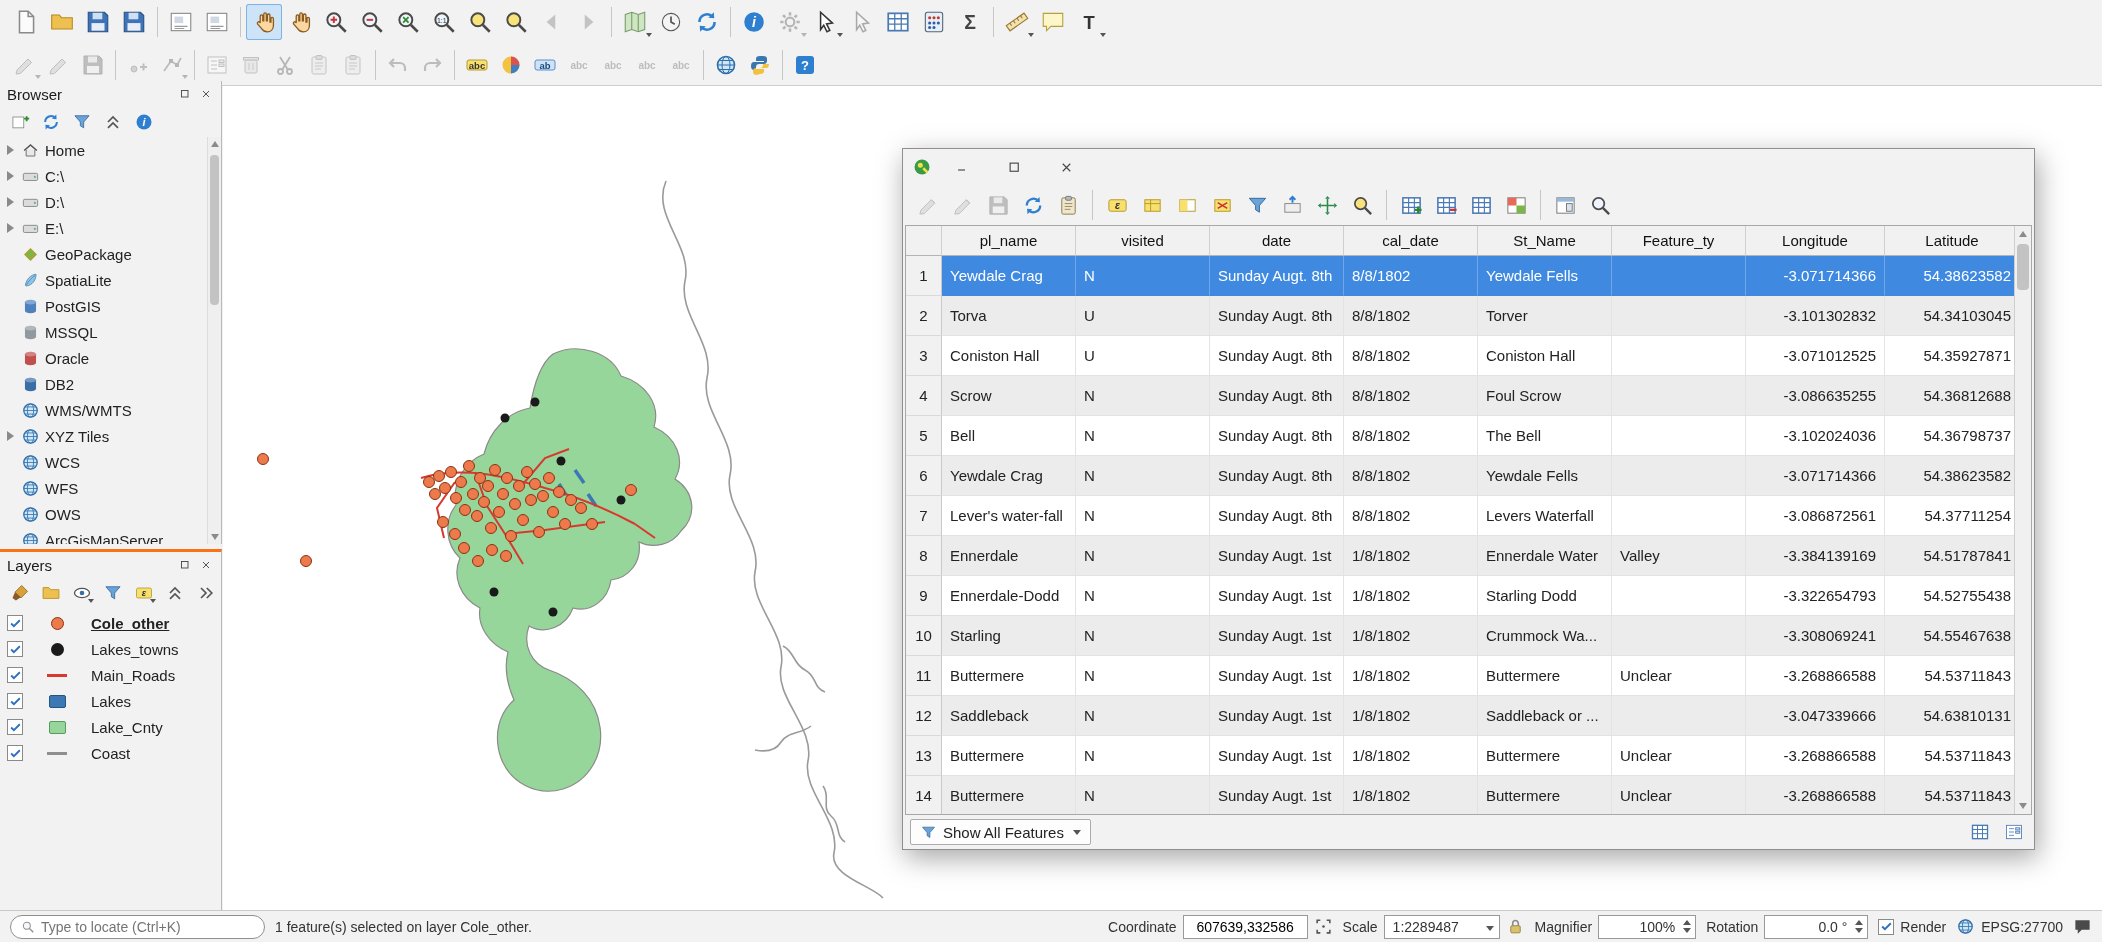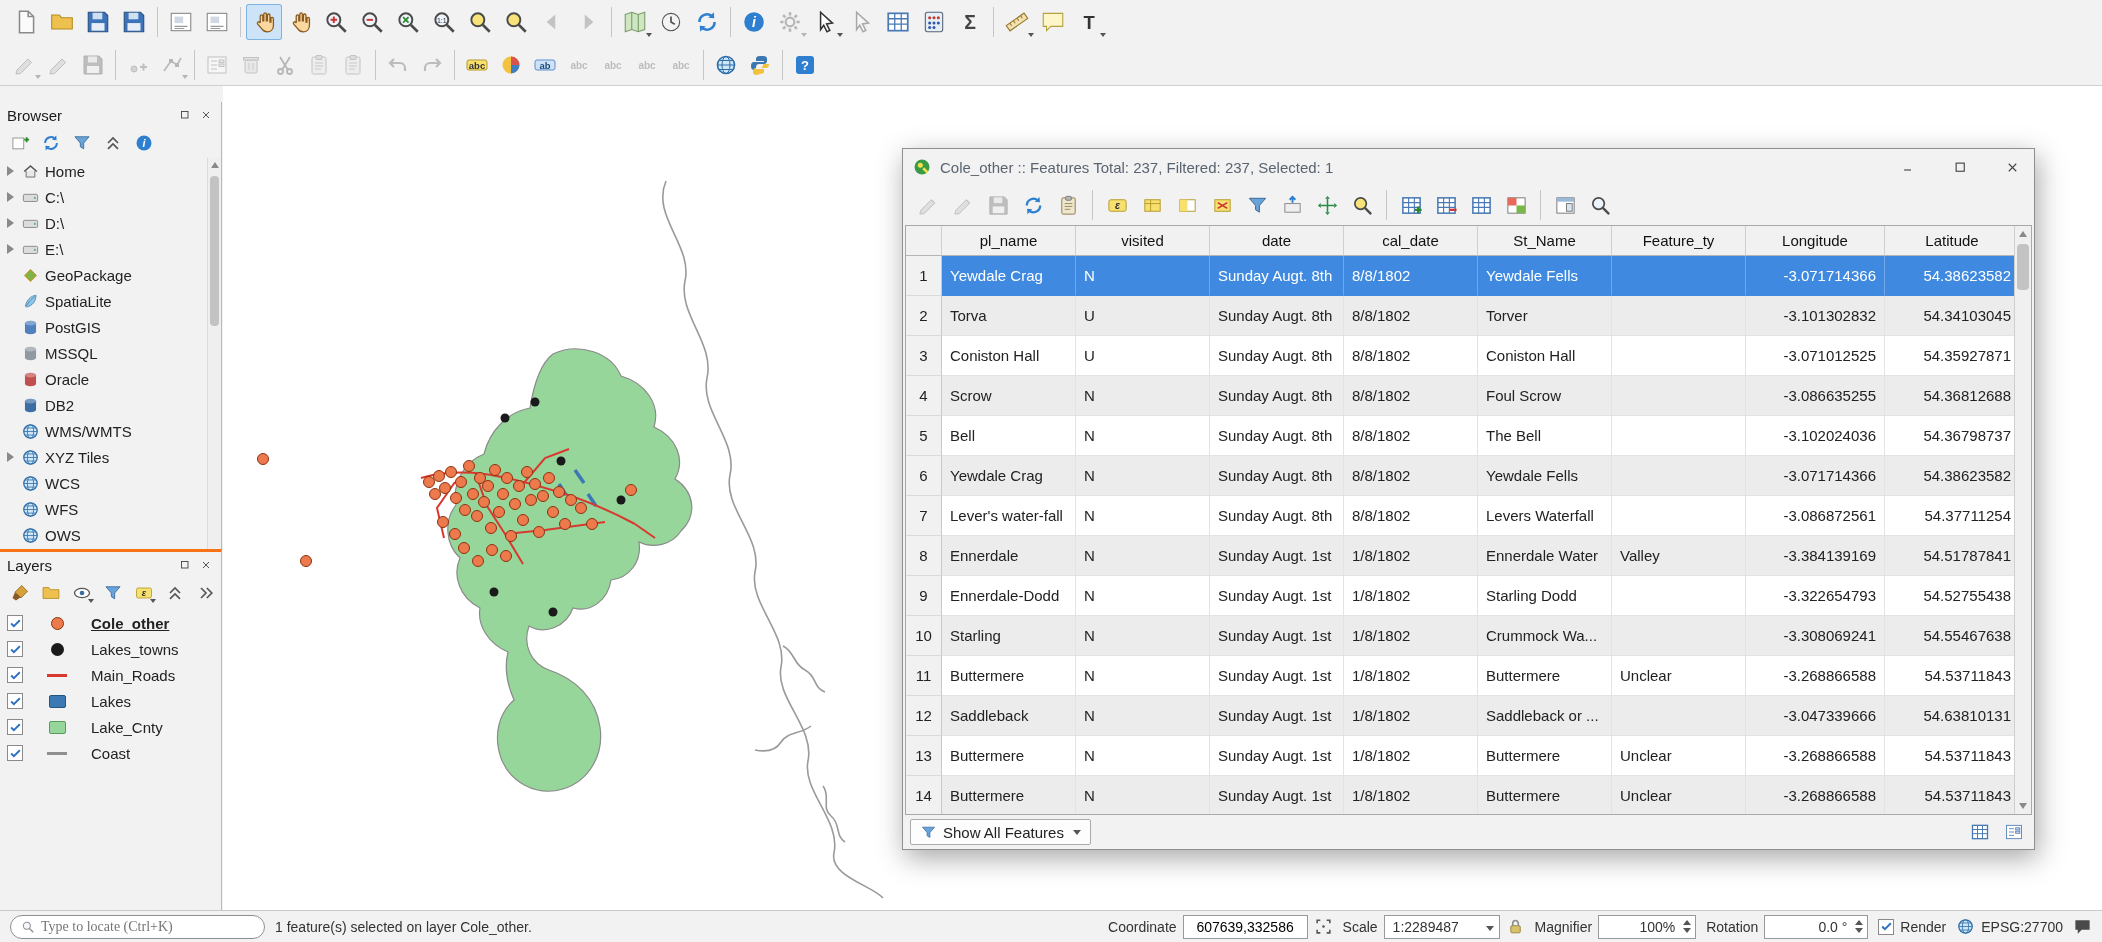--- a/index.html
+++ b/index.html
@@ -14,21 +14,21 @@
 .tbtn{width:36px;height:36px;border-radius:3px;display:flex;align-items:center;justify-content:center;position:relative;flex:none}
 .tbtn .ic{width:26px;height:26px}
 #tb2 .tbtn{width:34px;height:34px}
 #tb2 .tbtn .ic{width:24px;height:24px}
 .tbtn.active{background:#cde3f8;box-shadow:inset 0 0 0 1px #7fb2e5}
 .tbtn.disabled{filter:grayscale(1);opacity:.38}
 .tsep{width:1px;height:30px;background:#c6c6c6;margin:0 5px;flex:none}
 .dd{position:absolute;right:1px;bottom:3px;width:0;height:0;border-left:3.5px solid transparent;border-right:3.5px solid transparent;border-top:4.5px solid #555}
 
 
-#browser{position:absolute;left:0;top:102px;width:222px;height:463px;background:#f2f2f2;border-right:1px solid #b9b9b9}
+#browser{position:absolute;left:0;top:81px;width:222px;height:463px;background:#f2f2f2;border-right:1px solid #b9b9b9}
 #layers{position:absolute;left:0;top:549px;width:222px;height:361px;background:#f2f2f2;border-right:1px solid #b9b9b9;border-top:3px solid #f97316}
 .phead{height:26px;display:flex;align-items:center;padding:0 7px}
 .ptitle{flex:1;color:#1a1a1a}
 .pbtn{width:17px;height:17px;margin-left:4px;display:flex;align-items:center;justify-content:center}
 .pbtn .ic{width:12px;height:12px}
 .ptools{height:30px;display:flex;align-items:center;gap:5px;padding:0 7px}
 .ptools .tbtn{width:26px;height:26px}
 .ptools .tbtn .ic{width:20px;height:20px}
 #browser-tree{position:absolute;top:56px;bottom:0;left:0;right:14px;overflow:hidden;padding-left:5px}
 .trow{height:26px;display:flex;align-items:center;gap:5px}
@@ -88,21 +88,21 @@
 .saf-btn .ic{width:17px;height:17px}
 .saf-dd{width:0;height:0;border-left:4px solid transparent;border-right:4px solid transparent;border-top:5px solid #555;margin-left:3px}
 .foot-spacer{flex:1}
 .fbtn{width:26px;height:26px;display:flex;align-items:center;justify-content:center}
 .fbtn .ic{width:20px;height:20px}
 
 
 #status{position:absolute;left:0;bottom:0;width:100%;height:32px;background:#f2f2f2;border-top:1px solid #c9c9c9;display:flex;align-items:center;gap:10px;padding:0 10px;font-size:14px;color:#333}
 .locate{width:255px;height:24px;border:1px solid #8f8f8f;border-radius:12px;background:#fff;display:flex;align-items:center;gap:6px;padding:0 10px;flex:none}
 .locate .ic{width:14px;height:14px;opacity:.6}
-.locate input{border:none;outline:none;flex:1;font-size:14px;font-family:Liberation Serif, serif;background:transparent;color:#6d28d9;min-width:0}
+.locate input{border:none;outline:none;flex:1;font-size:14px;font-family:Liberation Sans, sans-serif;background:transparent;color:#6d28d9;min-width:0}
 .spacer{flex:1}
 .sb-field{height:24px;background:#fff;border:1px solid #999;display:flex;align-items:center;padding:0 8px;font-size:14px;flex:none}
 .coord{width:125px;justify-content:center}
 .scale{width:116px;position:relative;padding-right:20px}
 .dd2{position:absolute;right:5px;top:10px;width:0;height:0;border-left:4px solid transparent;border-right:4px solid transparent;border-top:5px solid #555}
 .spin{position:relative;padding-right:20px;justify-content:flex-end}
 .spin.mag{width:98px}
 .spin.rot{width:104px}
 .spin-arrows{position:absolute;right:4px;top:4px;display:flex;flex-direction:column;gap:3px}
 .sa-up{width:0;height:0;border-left:4px solid transparent;border-right:4px solid transparent;border-bottom:5px solid #555}
@@ -1072,21 +1072,20 @@
         <circle cx="232" cy="448" r="5.5" fill="#ec7a4d" stroke="#8c3310" stroke-width="1"></circle>
       </g>
   </svg>
 </div>
 
 <div id="attwin">
   <div class="wtitle">
     <svg class="ic qic" viewBox="0 0 24 24">
         <use href="#i-qgis"></use>
       </svg>
-    <span class="wtitle-text">Cole_other :: Features Total: 237, Filtered: 237, Selected: 1</span>
     <span class="wbtn">
         <svg class="ic" viewBox="0 0 24 24">
           <use href="#i-min"></use>
         </svg>
       </span>
     <span class="wbtn">
         <svg class="ic" viewBox="0 0 24 24">
           <use href="#i-max"></use>
         </svg>
       </span>

